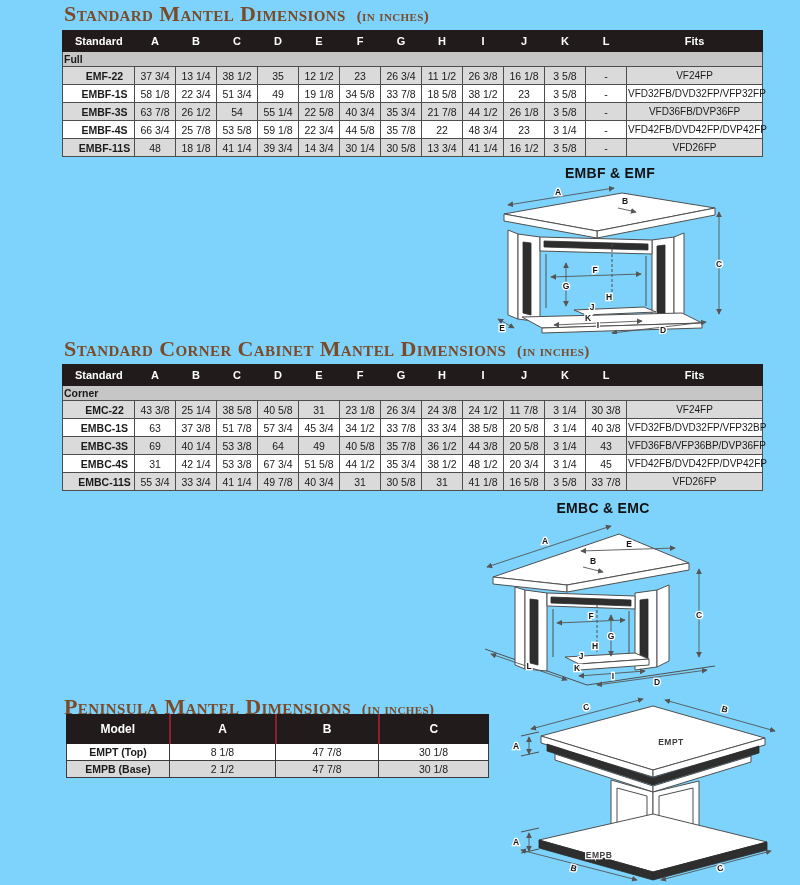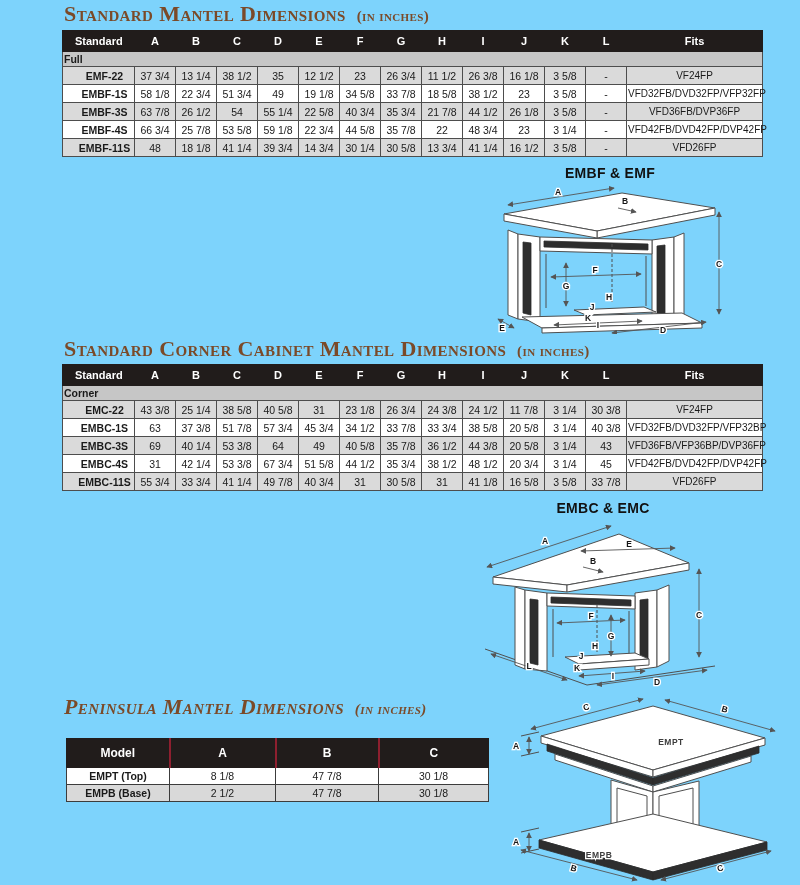--- a/index.html
+++ b/index.html
@@ -407,26 +407,26 @@
       <text x="114" y="100">F</text>
       <text x="134" y="120">G</text>
       <text x="118" y="130">H</text>
       <text x="136" y="160">I</text>
       <text x="104" y="140">J</text>
       <text x="100" y="152">K</text>
       <text x="52" y="150">L</text>
     </svg>
   </figure>
 
-  <h1 class="title" style="left:64px; top:694px;font-style:italic;">
+  <h1 class="title" style="left:64px; top:694px;">
     <span>Peninsula Mantel Dimensions</span>
     <span class="suffix">(in inches)</span>
   </h1>
 
-  <table class="pen" style="left:66px; top:738px;padding-left:46px;">
+  <table class="pen" style="left:66px; top:714px;padding-left:46px;">
       <colgroup>
         <col style="width: 103px;">
         <col style="width: 106px;">
         <col style="width: 103px;">
         <col style="width: 110px;">
       </colgroup>
       <thead>
         <tr>
           <th>Model</th>
           <th>A</th>

